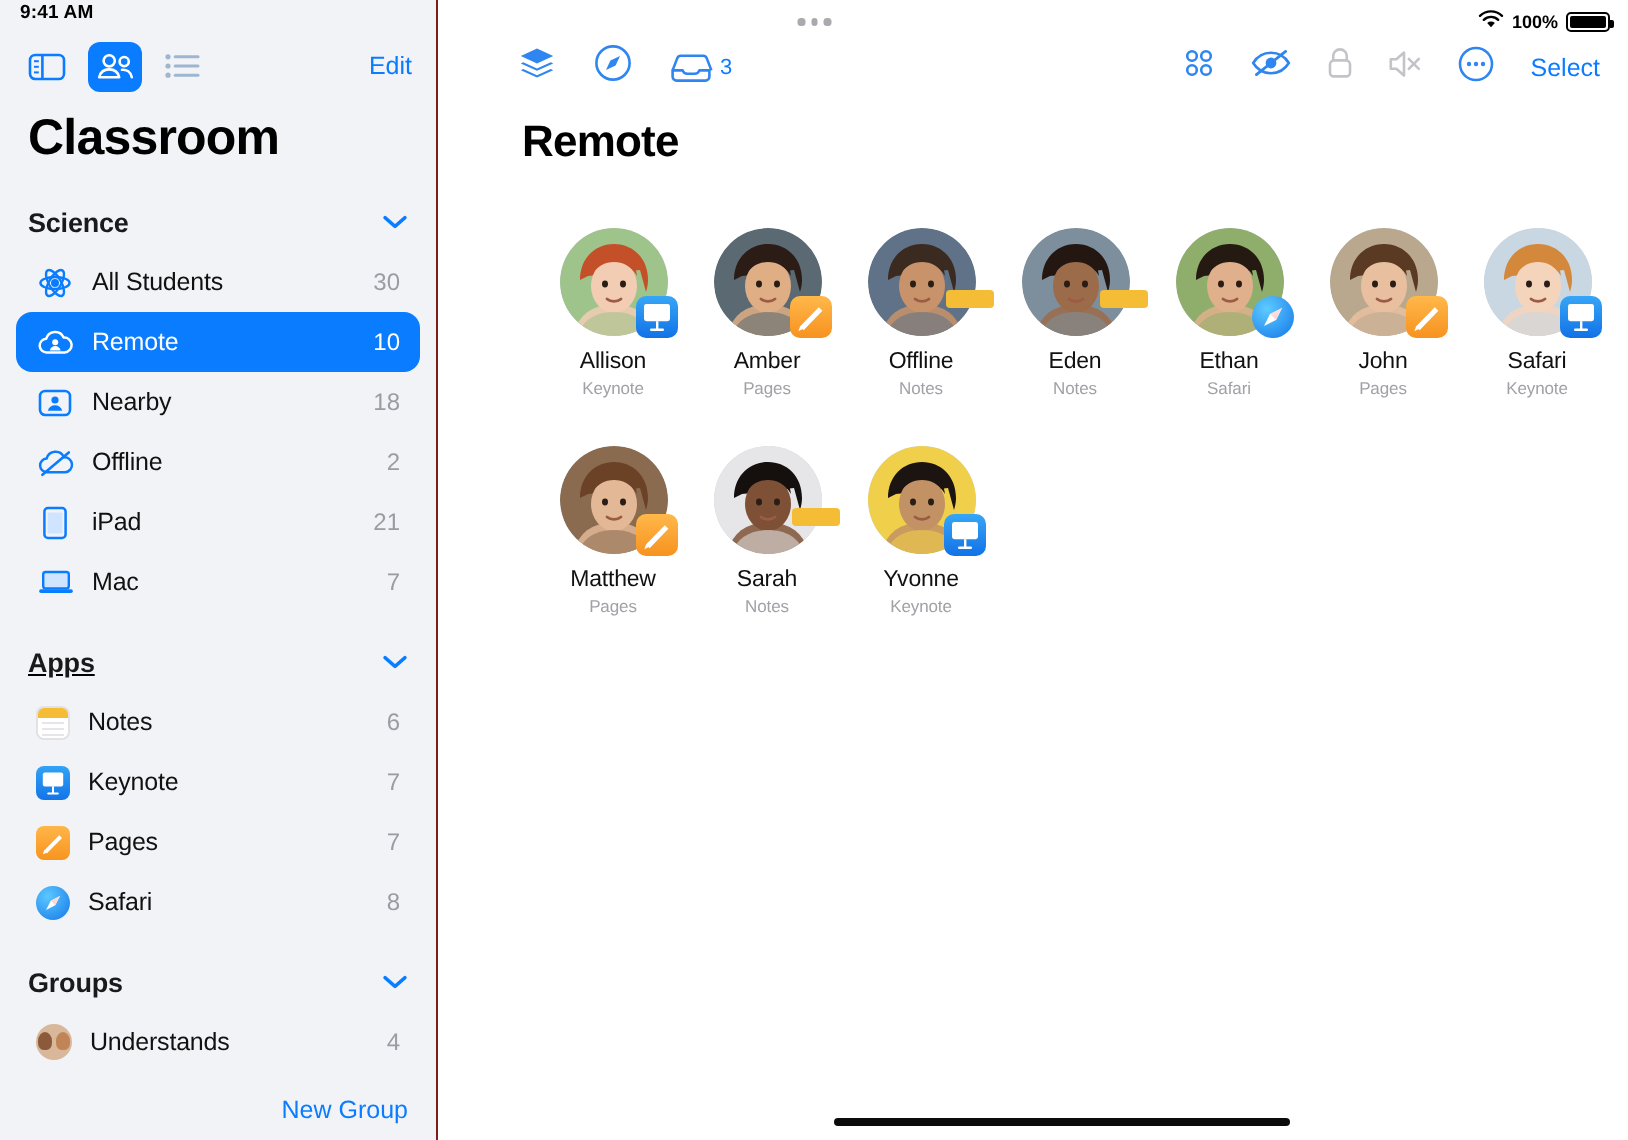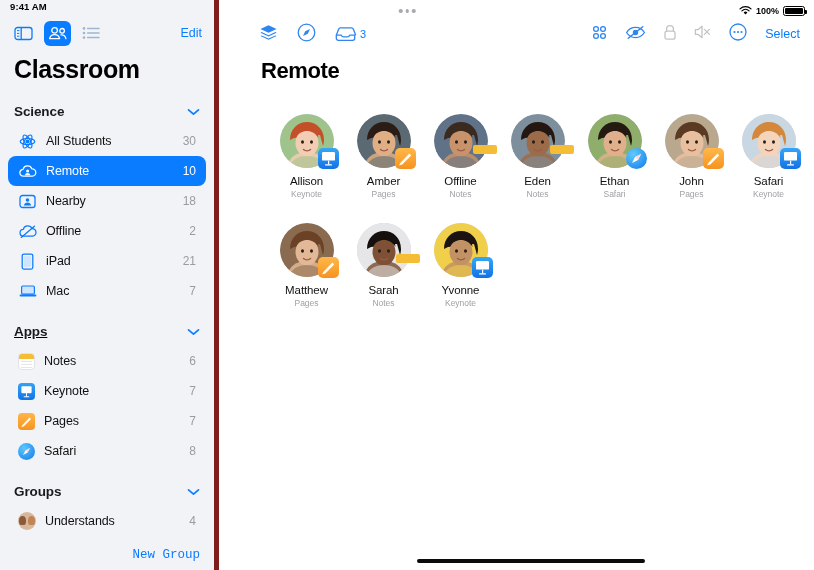--- a/index.html
+++ b/index.html
@@ -54,21 +54,21 @@
     display: flex; gap: 3px; z-index: 35;
   }
   .multitask-dots span {
     width: 3.5px; height: 3.5px; border-radius: 50%; background: #a9a9ae;
   }
 
   
   .sidebar {
     width: 219px; height: 570px;
     background: #f2f3f7;
-    border-right: 5px solid #7f1d1d;
+    border-right: 1px solid #7f1d1d;
     padding-top: 16px;
     position: relative;
     flex: none;
   }
   .sb-toolbar {
     height: 34px;
     display: flex; align-items: center;
     padding: 0 10px;
     gap: 7px;
   }
@@ -141,21 +141,20 @@
   }
   .grp-ico::after {
     content:""; position:absolute; right:1px; top:4px; width:7px; height:9px;
     background: #c08457; border-radius: 50% 50% 40% 40%;
   }
 
   .newgroup {
     text-align: right;
     font-size: 12.5px; color: #0a7cff;
     padding: 12px 14px 0 0;
-    font-family: Liberation Mono, monospace;
   }
 
   
   .main {
     flex: 1; height: 570px;
     background: #fff;
     position: relative;
     padding-top: 16px;
   }
   .main-toolbar {

